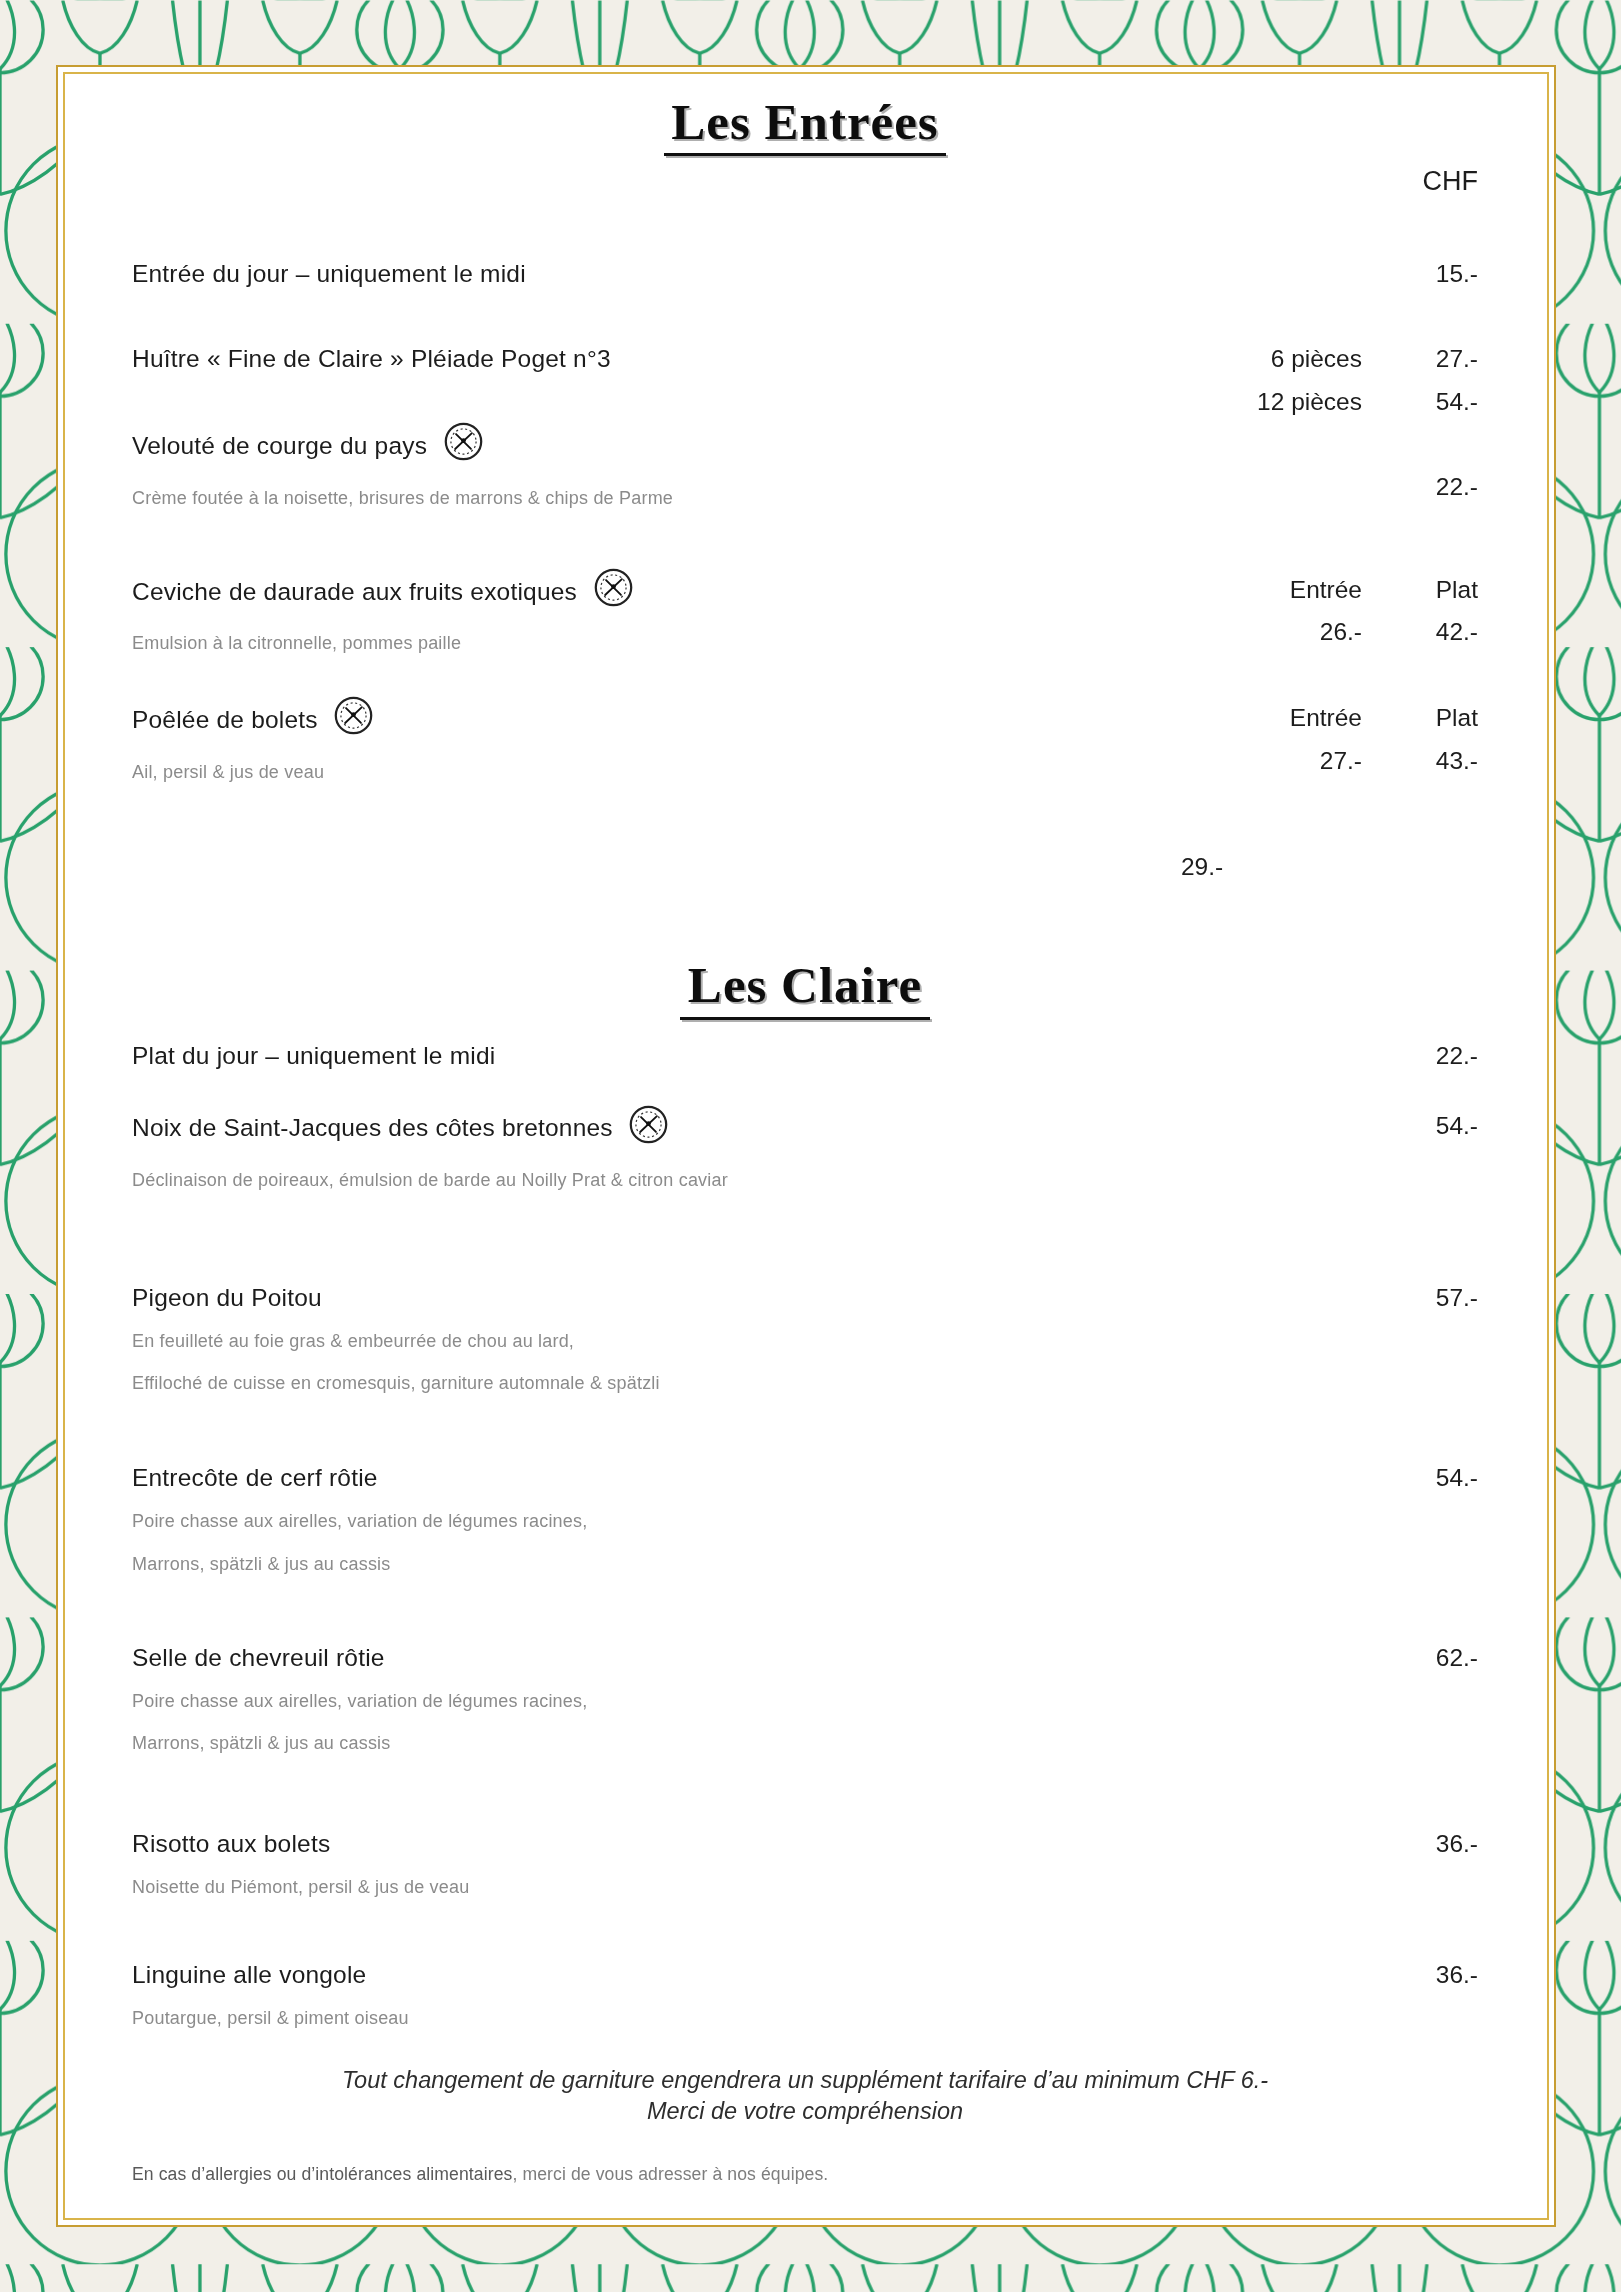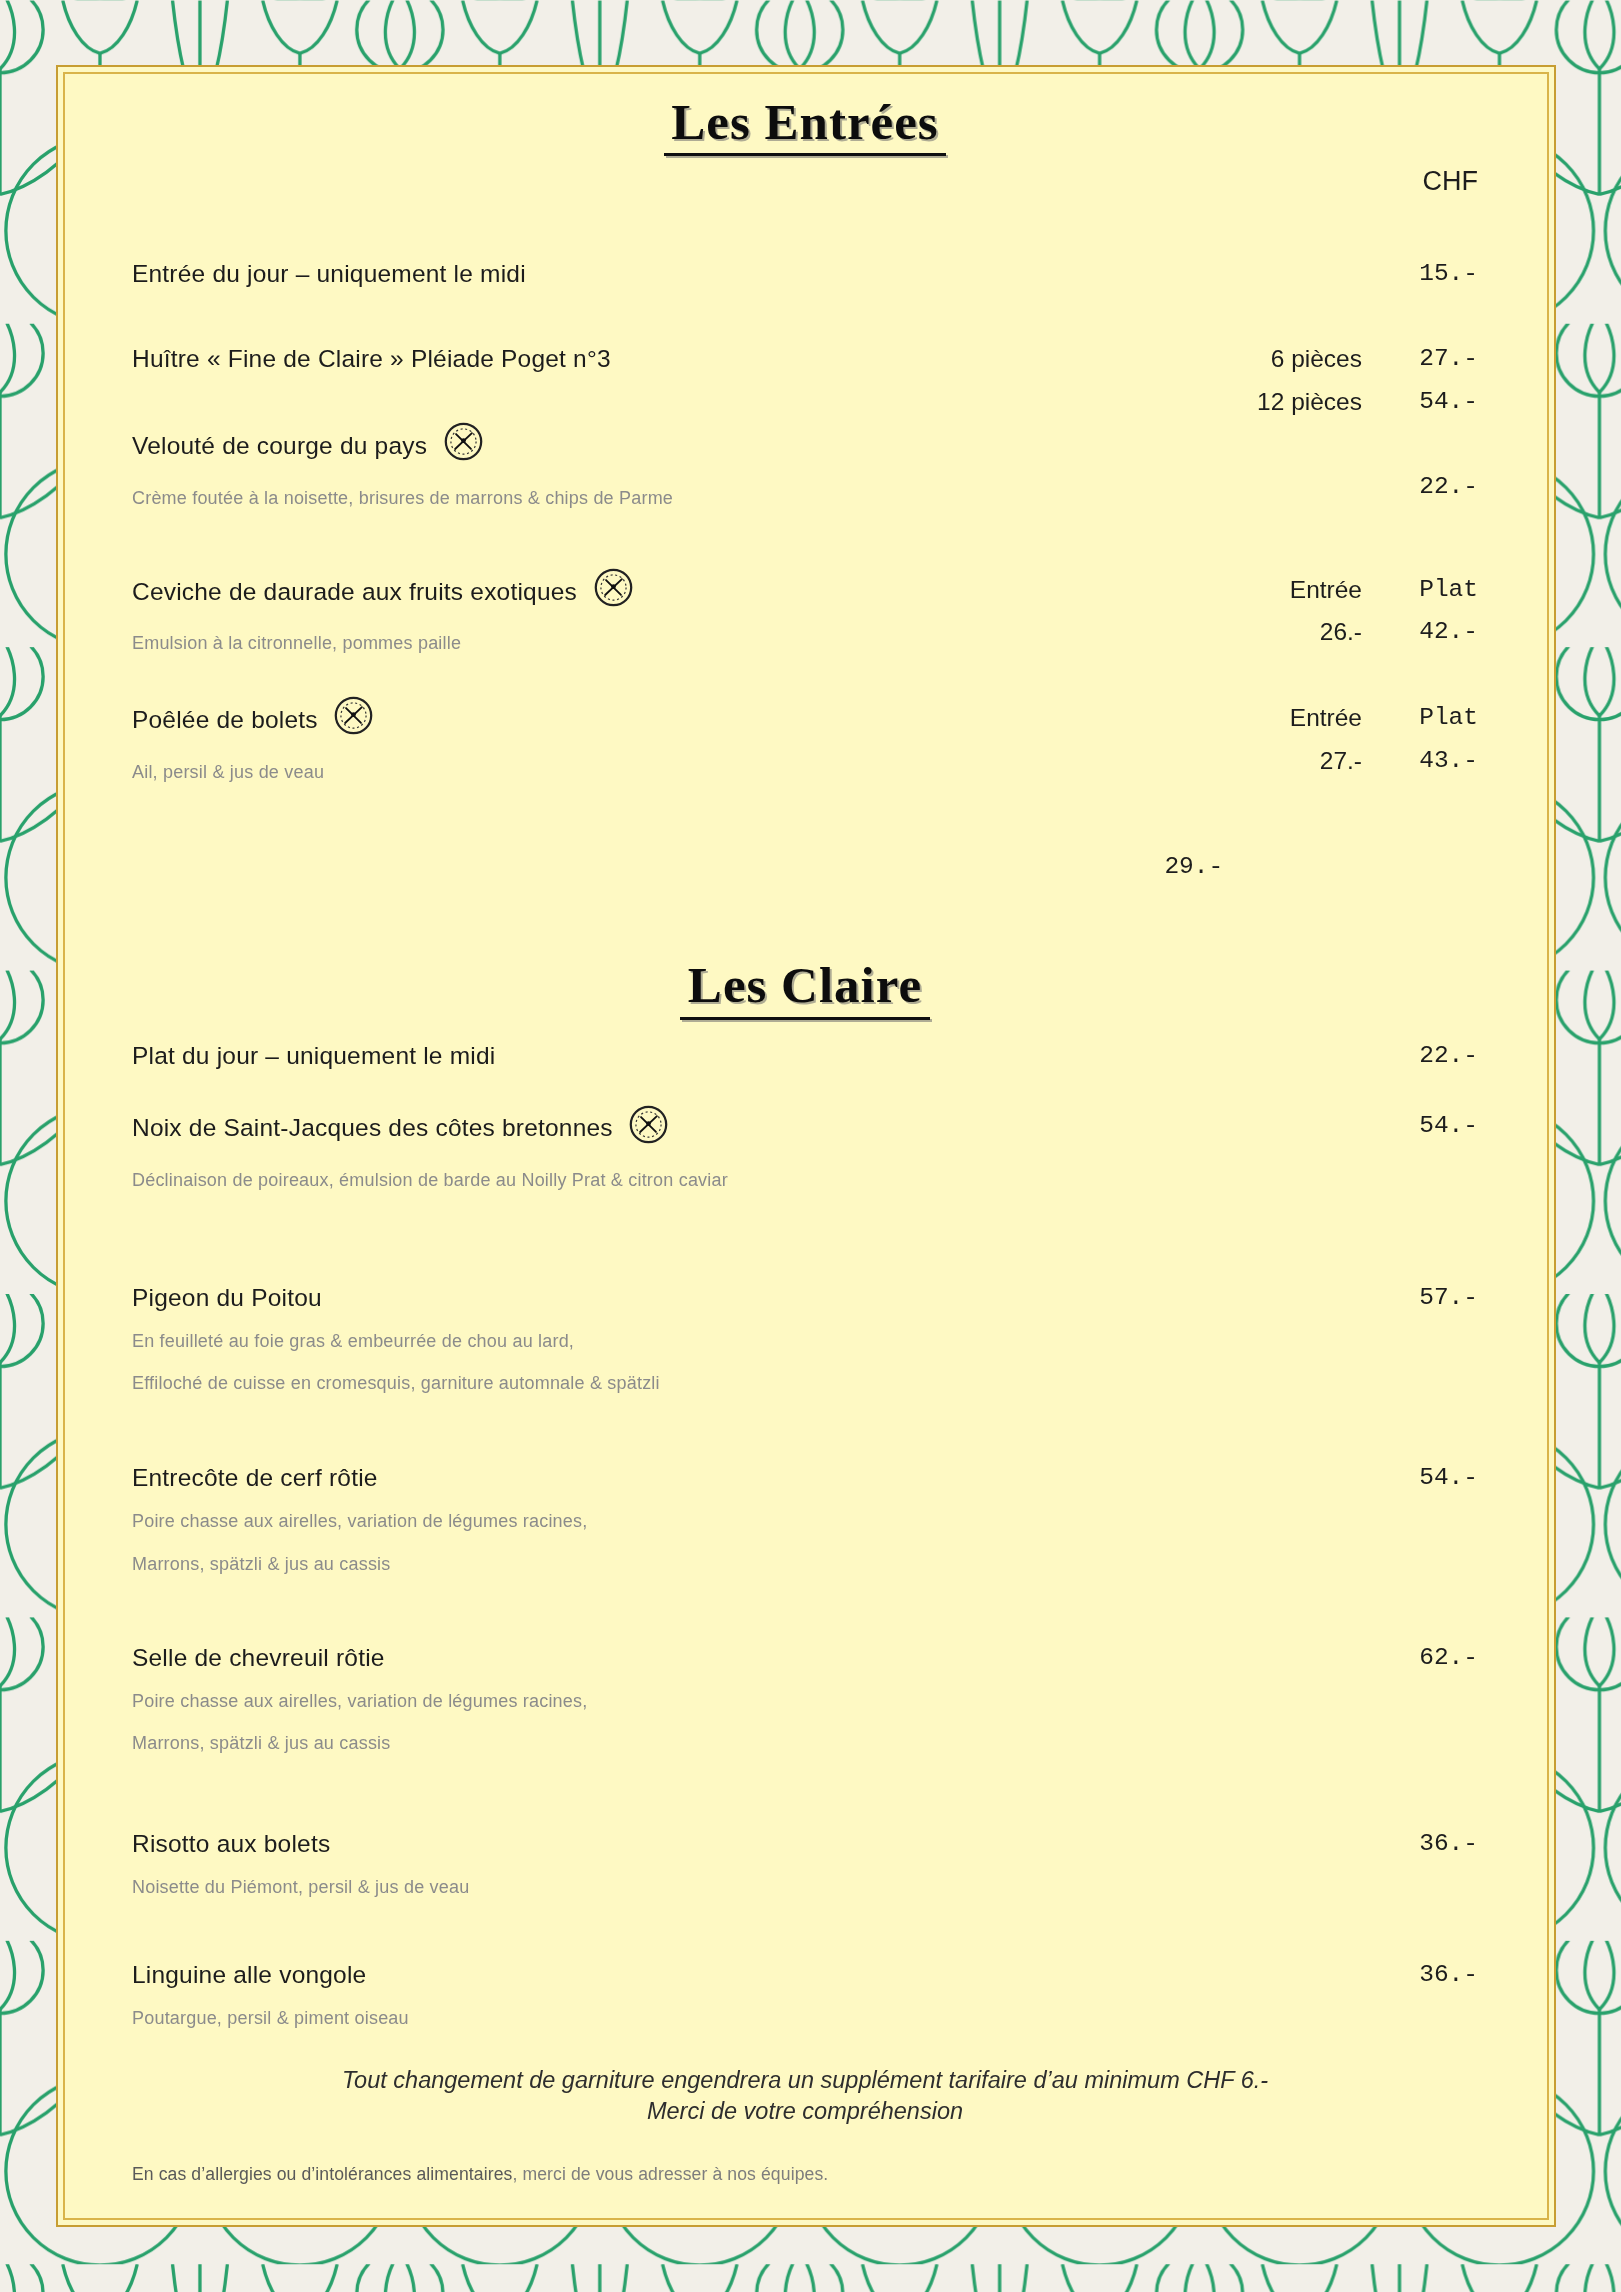--- a/index.html
+++ b/index.html
@@ -5,21 +5,21 @@
   html,body{margin:0;padding:0;}
   body{
     width:1621px;height:2293px;position:relative;
     background:#f2efe8;
     font-family:"Liberation Sans",sans-serif;
     -webkit-font-smoothing:antialiased;
   }
   .wallpaper{position:absolute;inset:0;display:block;}
   .panel{
     position:absolute;left:56px;top:65px;right:65px;bottom:66px;
-    background:#fef9c3;
+    background:#ffffff;
     border:2.9px solid #c79d32;
     overflow:hidden;
   }
   .panel::before{
     content:"";position:absolute;inset:4.9px;
     border:2px solid #d9b44a;pointer-events:none;
   }
   .content{position:relative;padding:25.5px 76px 0 74px;}
   .section-title{
     text-align:center;margin:0;
@@ -45,21 +45,21 @@
   }
   .badge{
     width:41px;height:41px;margin-left:15.7px;vertical-align:middle;
     position:relative;top:-7.8px;display:inline-block;
   }
   .item-pricing{
     display:grid;grid-template-columns:1fr 116px;
     grid-auto-rows:30px;row-gap:12.7px;
     font-size:24.5px;color:#1d1d1d;
   }
-  .item-pricing .price{grid-column:2;text-align:right;line-height:30px;font-family:Liberation Mono, monospace;}
+  .item-pricing .price{grid-column:2;text-align:right;line-height:30px;}
   .item-pricing .qty{grid-column:1;text-align:right;line-height:30px;}
   .item-pricing .spacer{grid-column:1 / span 2;}
   .note{
     text-align:center;margin-top:32px;font-style:italic;
     font-size:23.5px;line-height:31px;color:#2e2e2e;
   }
   .footer{
     margin-top:35px;font-size:17.6px;line-height:25.5px;color:#7d7d7d;letter-spacing:0.1px;
   }
   .footer .b{font-weight:400;color:#595959;}

